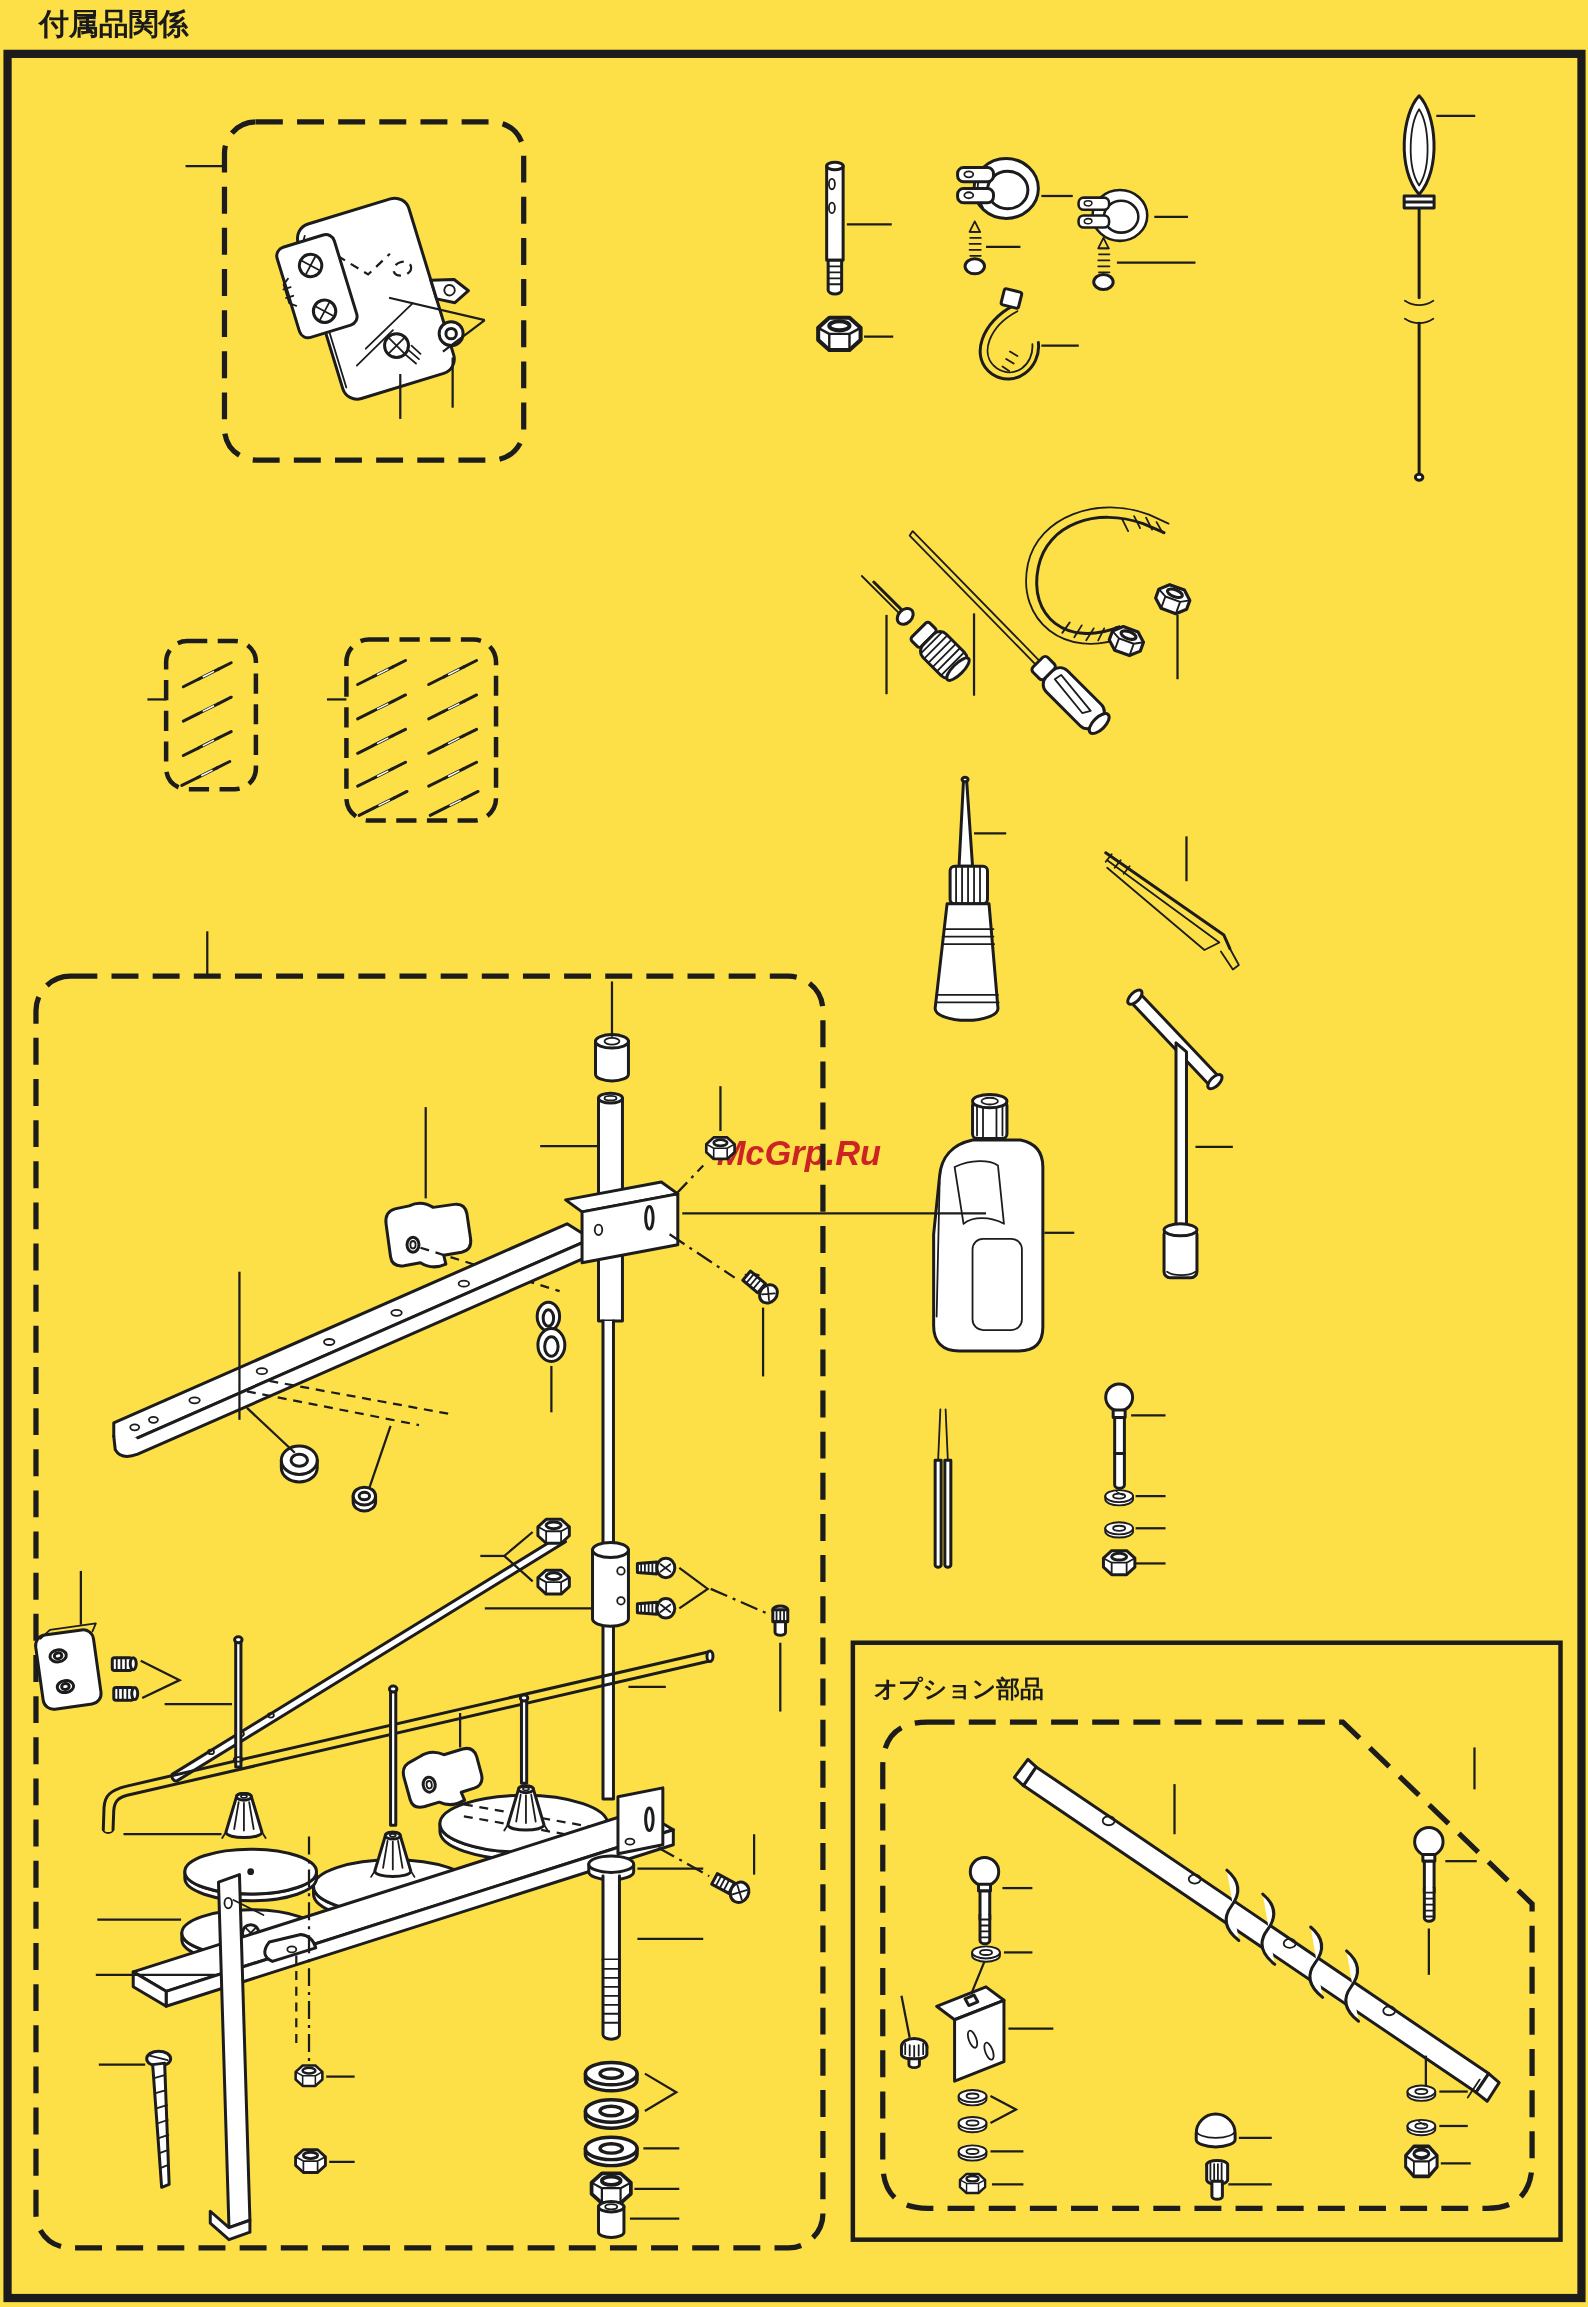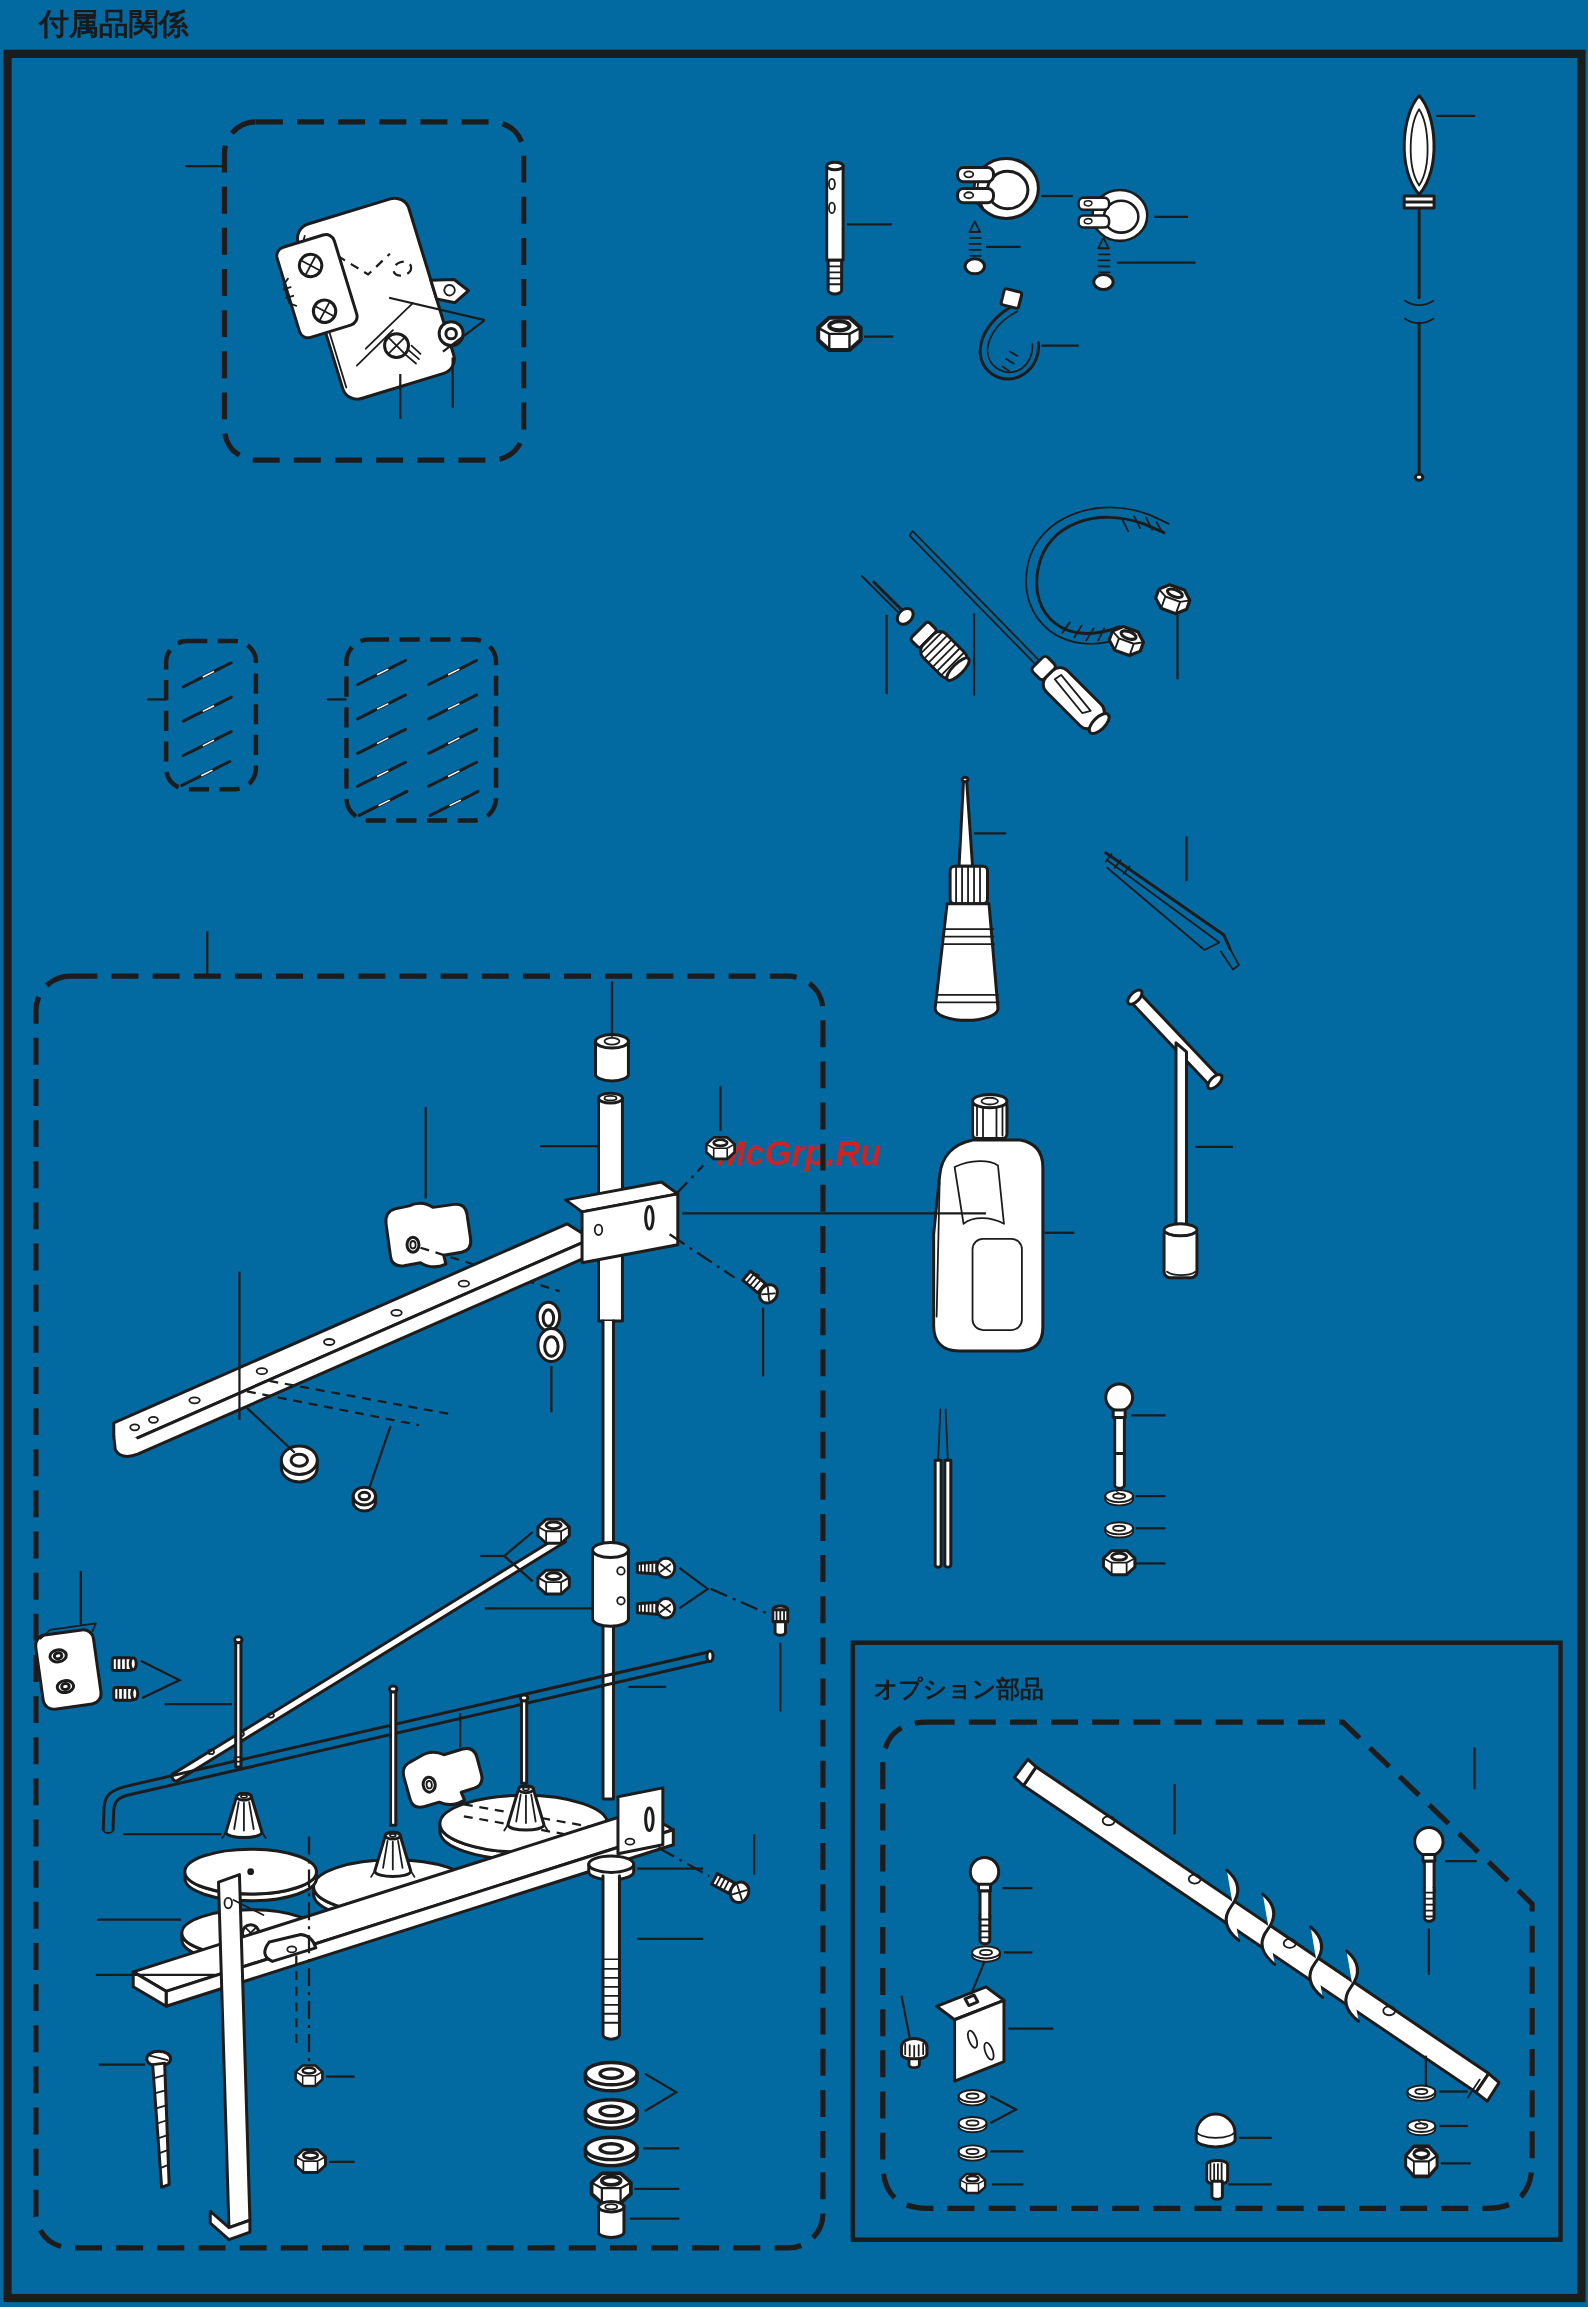--- a/index.html
+++ b/index.html
@@ -1,16 +1,16 @@
 <!DOCTYPE html>
 <html style="font-size:12px"><head>
 <meta charset="utf-8">
 <style>
   html,body{margin:0;padding:0;background:#e8e8e8}
-  .page{position:relative;width:1589px;height:2307px;background:#0369a1;overflow:hidden;
+  .page{position:relative;width:1589px;height:2307px;background:#fde047;overflow:hidden;
         font-family:"Liberation Sans",sans-serif}
   svg{position:absolute;left:0;top:0}
   .s{stroke:#1c1c1c;fill:none;stroke-width:4;stroke-linecap:round;stroke-linejoin:round}
   .f{stroke:#1c1c1c;fill:#ffffff;stroke-width:4;stroke-linecap:round;stroke-linejoin:round}
   .t{stroke-width:2.4}
   .ld{stroke:#1c1c1c;fill:none;stroke-width:3;stroke-linecap:butt}
   .bx{stroke:#1c1c1c;fill:none;stroke-width:7;stroke-dasharray:36 19}
   .bx2{stroke:#1c1c1c;fill:none;stroke-width:6;stroke-dasharray:27 14}
   .dd{stroke:#1c1c1c;fill:none;stroke-width:3;stroke-dasharray:24 8 4 8}
   .hid{stroke:#1c1c1c;fill:none;stroke-width:3;stroke-dasharray:12 9}

